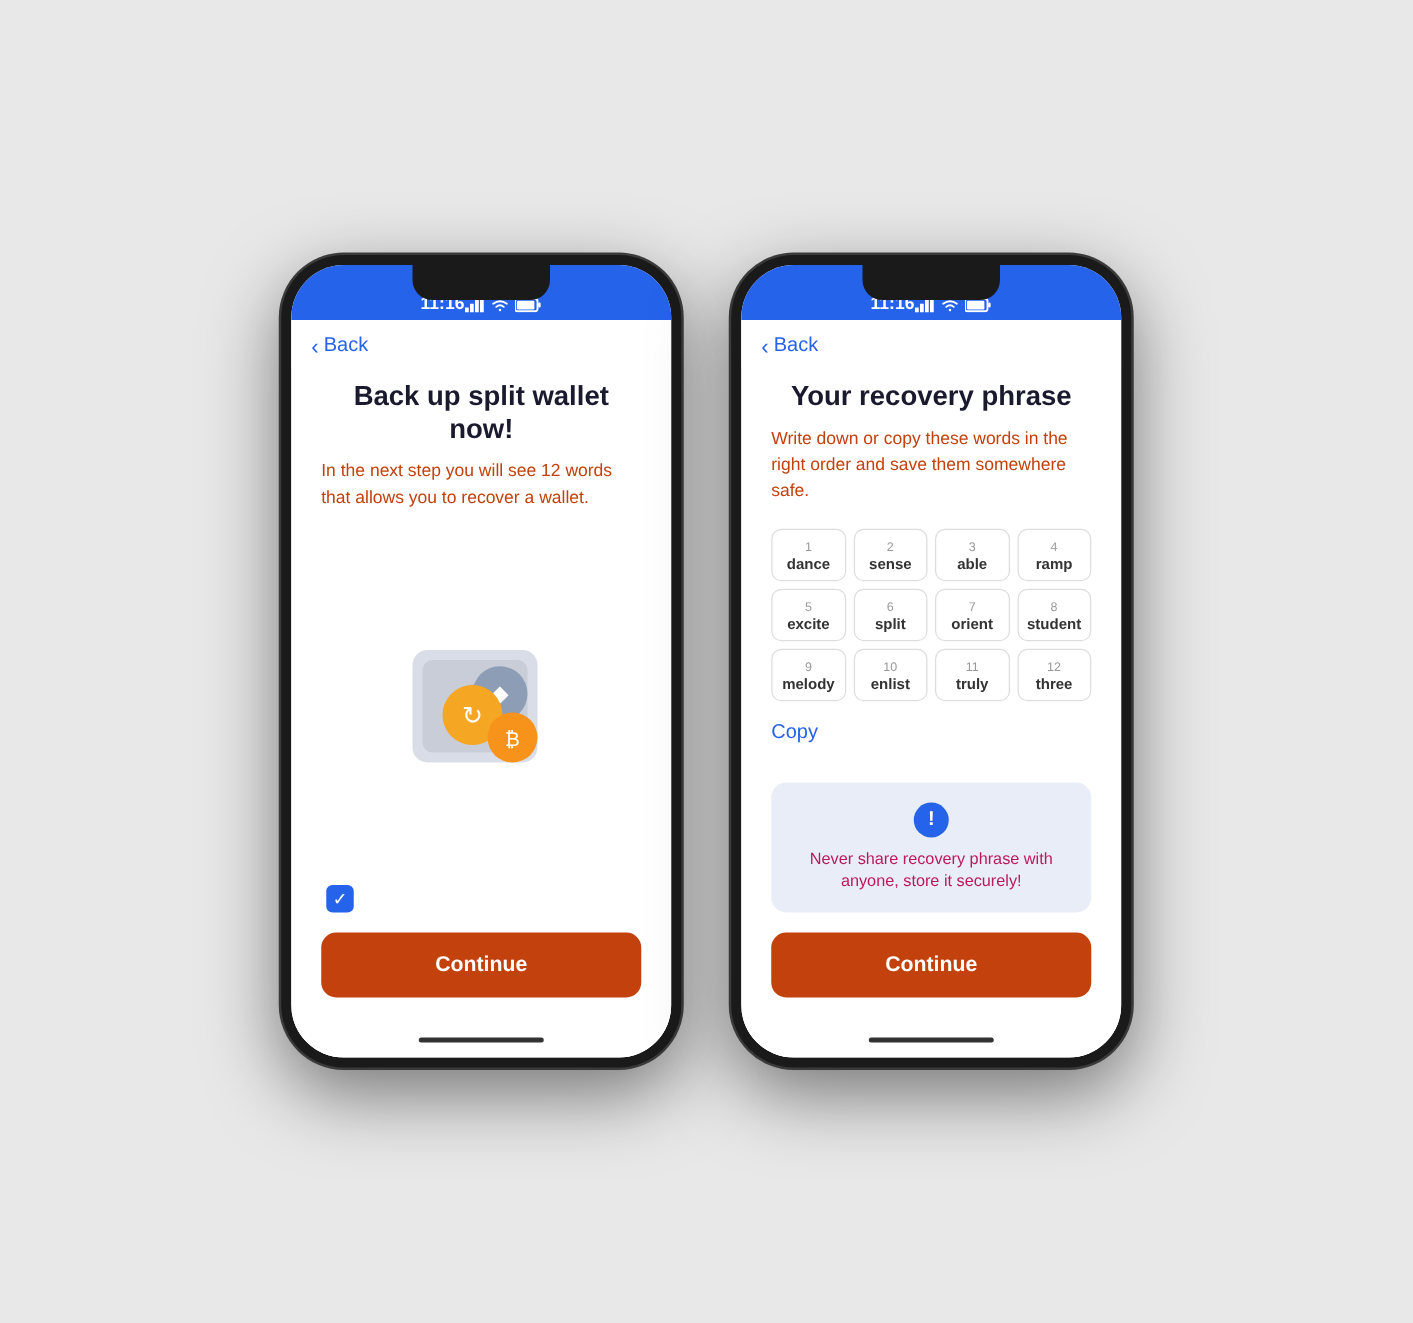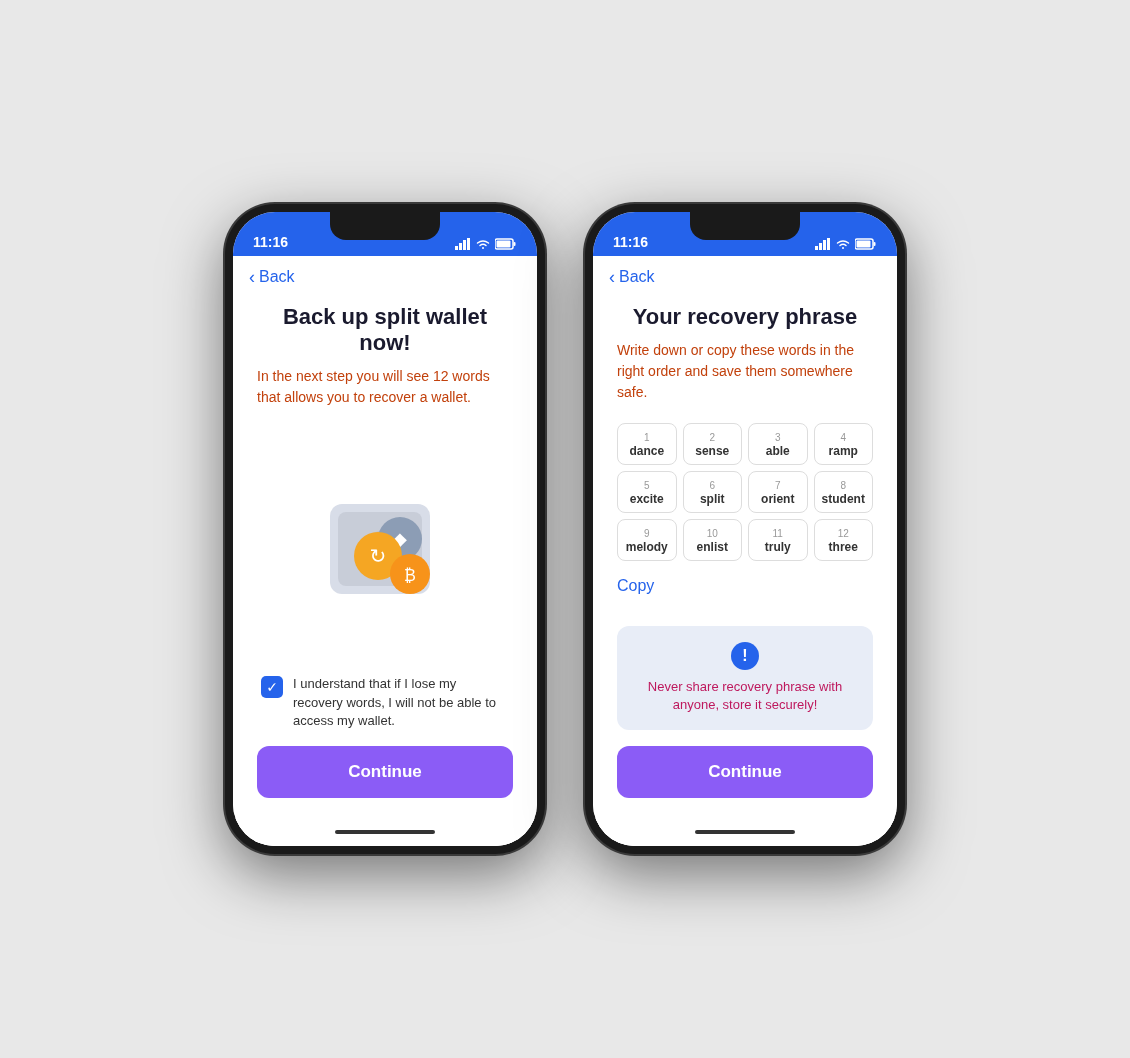--- a/index.html
+++ b/index.html
@@ -62,21 +62,21 @@
       flex-direction: column;
     }
 
     
     .status-bar {
       background: #2563eb;
       height: 44px;
       display: flex;
       align-items: flex-end;
       padding: 0 20px 6px;
-      justify-content: space-between;
+      justify-content: center;
       flex-shrink: 0;
     }
 
     .status-time {
       color: white;
       font-size: 14px;
       font-weight: 600;
     }
 
     .status-icons {
@@ -184,21 +184,21 @@
       font-size: 14px;
     }
 
     .checkbox-label {
       font-size: 13px;
       color: #333;
       line-height: 1.4;
     }
 
     .continue-btn {
-      background: #8b5cf6;
+      background: #c2410c;
       color: white;
       border: none;
       border-radius: 12px;
       padding: 16px;
       font-size: 17px;
       font-weight: 600;
       width: 100%;
       cursor: pointer;
       text-align: center;
     }
@@ -346,21 +346,20 @@
 
               <circle cx="110" cy="100" r="20" fill="#f7931a"></circle>
               <text x="110" y="107" font-size="16" text-anchor="middle" fill="white">₿</text>
             </svg>
           </div>
 
           <div class="checkbox-area">
             <div class="checkbox">
               <span class="checkbox-check">✓</span>
             </div>
-            <span class="checkbox-label">I understand that if I lose my recovery words, I will not be able to access my wallet.</span>
           </div>
 
           <button class="continue-btn">Continue</button>
         </div>
 
         <div class="home-indicator">
           <div class="home-bar"></div>
         </div>
       </div>
     </div>

